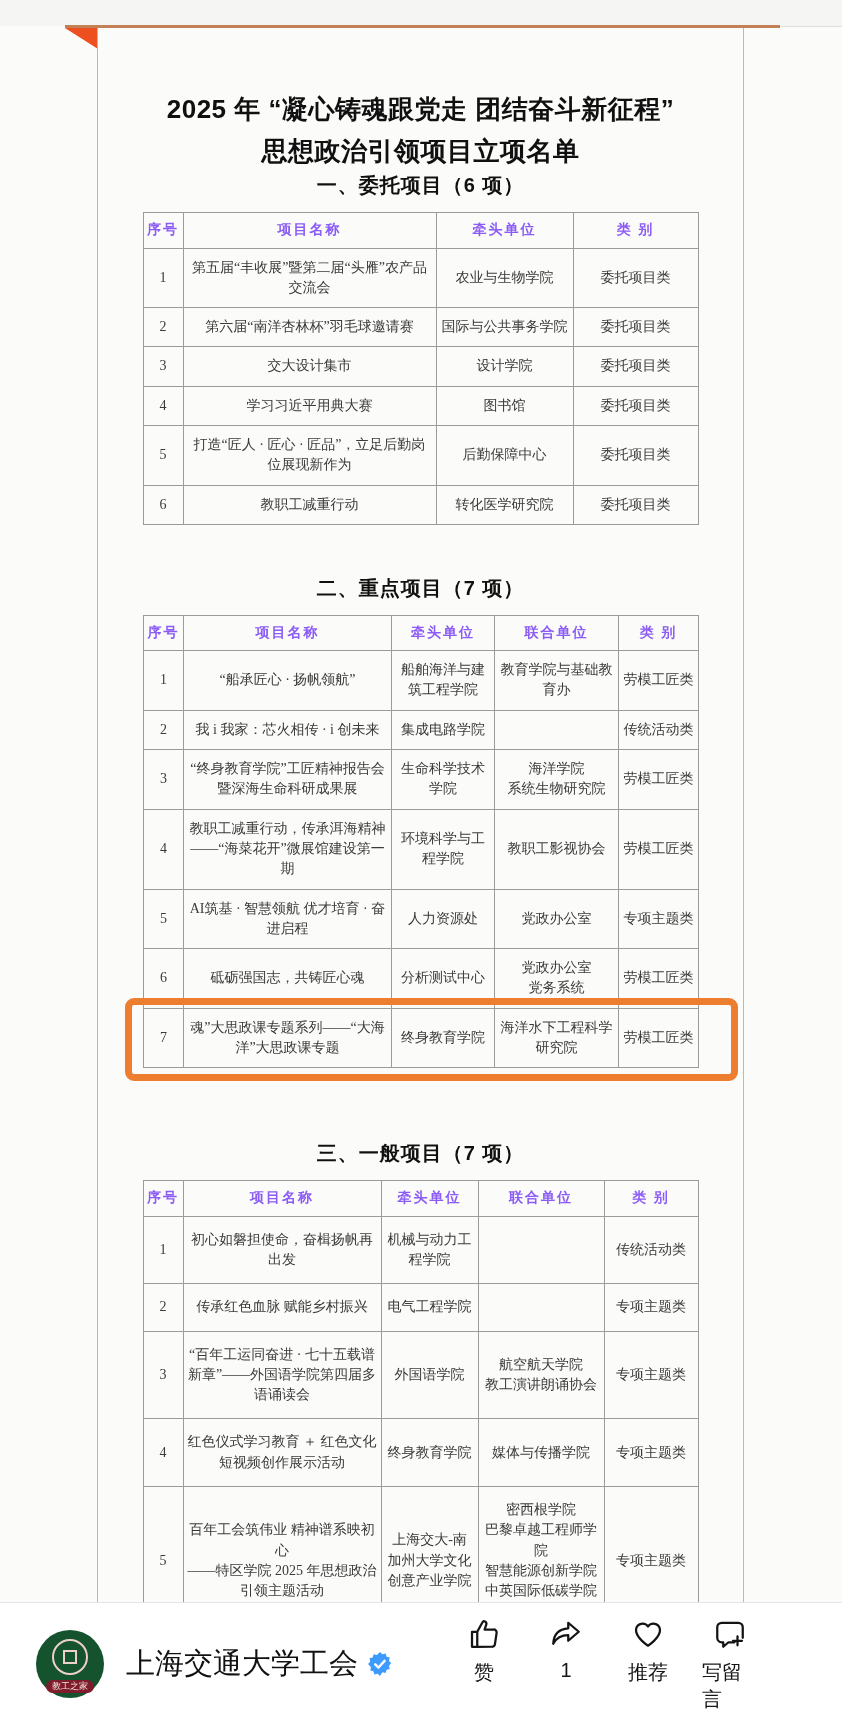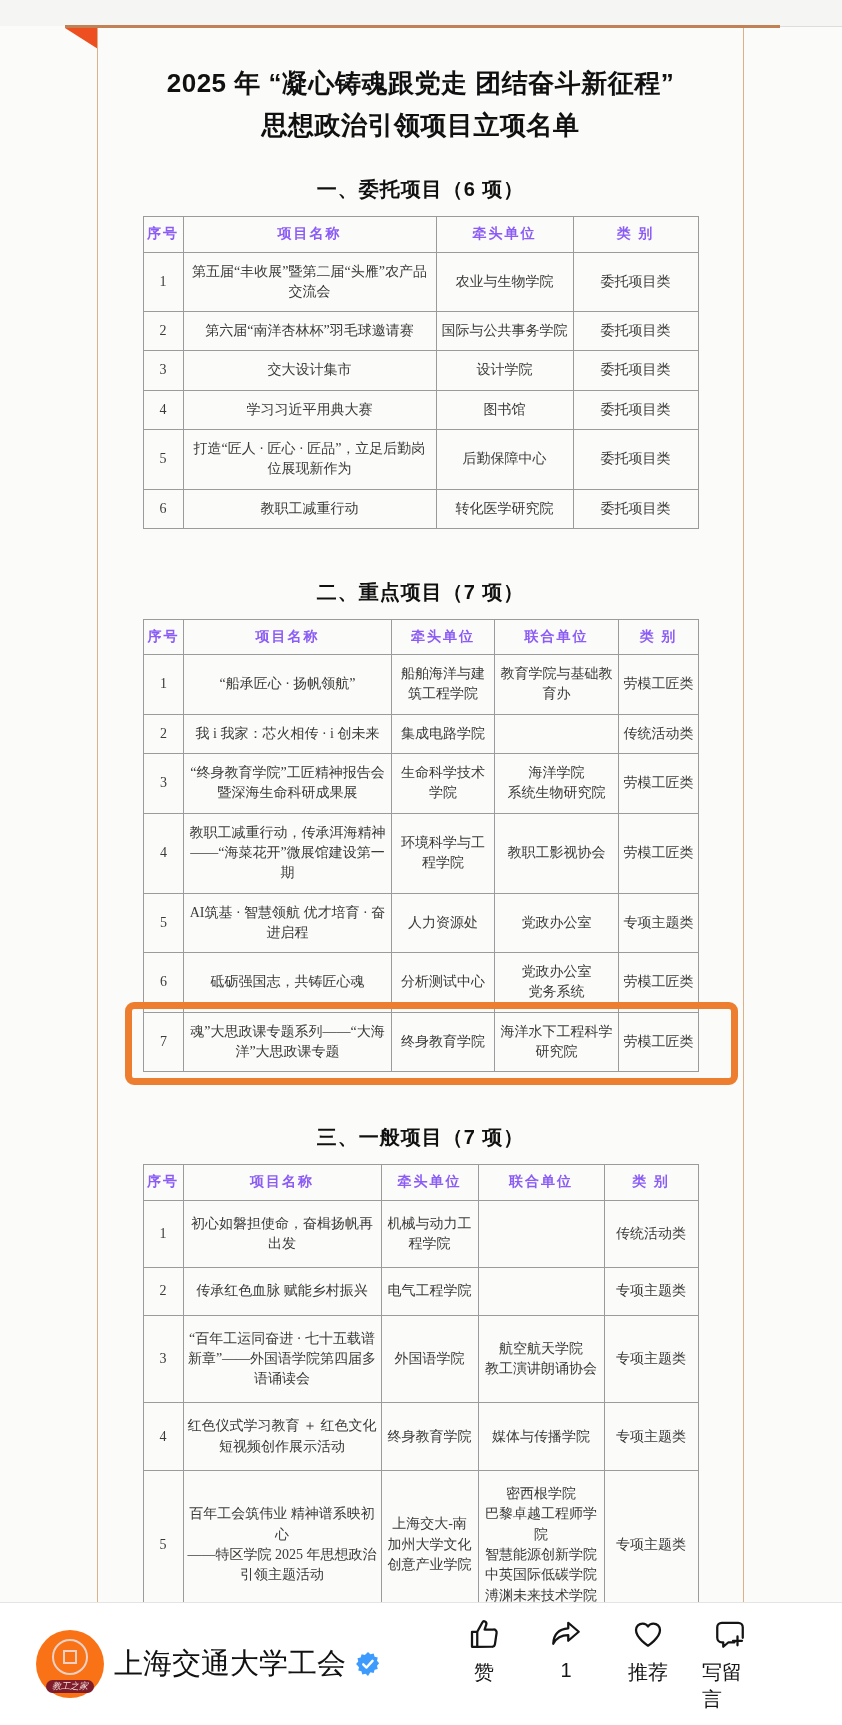--- a/index.html
+++ b/index.html
@@ -11,52 +11,52 @@
   
   .top-strip{position:absolute;left:0;top:0;width:842px;height:26px;background:#f5f5f3;}
   .border-top{position:absolute;left:65px;top:25px;width:715px;height:3px;background:#c28155;}
   .border-top-faint{position:absolute;left:780px;top:26px;width:62px;height:1px;background:#ddd;}
   .fold{position:absolute;left:65px;top:28px;width:33px;height:21px;background:#ee4f21;
         clip-path:polygon(0 0,100% 0,100% 100%);}
   .border-left{position:absolute;left:97px;top:28px;width:1px;height:1576px;background:#dcb189;}
   .border-right{position:absolute;left:743px;top:28px;width:1px;height:1576px;background:#dcb189;}
 
   .content{position:absolute;left:98px;top:28px;width:645px;text-align:center;color:#222;}
-  .title{margin-top:34px;font-family:"Liberation Sans","DejaVu Sans",sans-serif;
+  .title{margin-top:60px;font-family:"Liberation Sans","DejaVu Sans",sans-serif;
          font-weight:bold;font-size:26px;line-height:1.62;color:#101010;letter-spacing:.5px;}
   .section-heading{font-family:"Liberation Sans","DejaVu Sans",sans-serif;font-weight:bold;
          font-size:20px;color:#101010;letter-spacing:1px;}
-  .mt-s1{margin-top:30px;} .mt-s2{margin-top:50px;text-align:center;} .mt-s3{margin-top:52px;}
+  .mt-s1{} .mt-s2{margin-top:50px;text-align:center;} .mt-s3{margin-top:72px;}
 
   table{width:555px;margin:13px auto 0;border-collapse:collapse;table-layout:fixed;
         font-size:14px;color:#3a3a3a;}
   th,td{border:1px solid #9b9b9b;text-align:center;vertical-align:middle;
         white-space:pre-line;line-height:1.45;padding:9px 4px;word-break:break-all;}
   th{font-weight:bold;color:#8b5cf6;padding:7px 2px;letter-spacing:2px;white-space:nowrap;}
   .sec3 td{padding:13px 4px;}
 
   .t2wrap{position:relative;width:555px;margin:13px auto 0;}
   .t2wrap table{width:100%;margin:0;}
   .highlight-box{position:absolute;left:-18px;bottom:-13px;width:613px;height:83px;
         border:7px solid #ed7e2f;border-radius:9px;box-sizing:border-box;pointer-events:none;}
 
   
   .footer{position:absolute;left:0;bottom:0;width:842px;height:122px;background:#ffffff;
         border-top:1px solid #e4e4e4;display:flex;align-items:center;
         font-family:"Liberation Sans","DejaVu Sans",sans-serif;}
   .account{display:flex;align-items:center;margin-left:36px;}
-  .logo{width:68px;height:68px;border-radius:50%;background:#f97316;position:relative;flex:0 0 auto;font-style:italic;}
+  .logo{width:68px;height:68px;border-radius:50%;background:#14532d;position:relative;flex:0 0 auto;}
   .logo-ring{position:absolute;left:50%;top:40%;transform:translate(-50%,-50%);
         width:36px;height:36px;border:2px solid #edd0c8;border-radius:50%;box-sizing:border-box;}
   .logo-core{position:absolute;left:50%;top:40%;transform:translate(-50%,-50%);
         width:14px;height:14px;border:2px solid #edd0c8;box-sizing:border-box;}
   .logo-ribbon{position:absolute;left:50%;bottom:5px;transform:translateX(-50%);
         background:#7e1c2b;color:#f4e3dc;font-size:9px;line-height:13px;height:13px;
         padding:0 6px;border-radius:7px;white-space:nowrap;}
-  .account-name{margin-left:10px;font-size:29px;color:#111;}
+  .account-name{margin-left:22px;font-size:29px;color:#111;}
   .badge{margin-left:9px;display:flex;align-items:center;}
   .actions{display:flex;margin-left:auto;margin-right:84px;gap:26px;}
   .action{display:flex;flex-direction:column;align-items:center;width:56px;cursor:pointer;}
   .action svg{width:36px;height:36px;display:block;}
   .action-label{margin-top:7px;font-size:20px;color:#151515;}
 </style>
 </head>
 <body>
 
 <div class="top-strip"></div>

